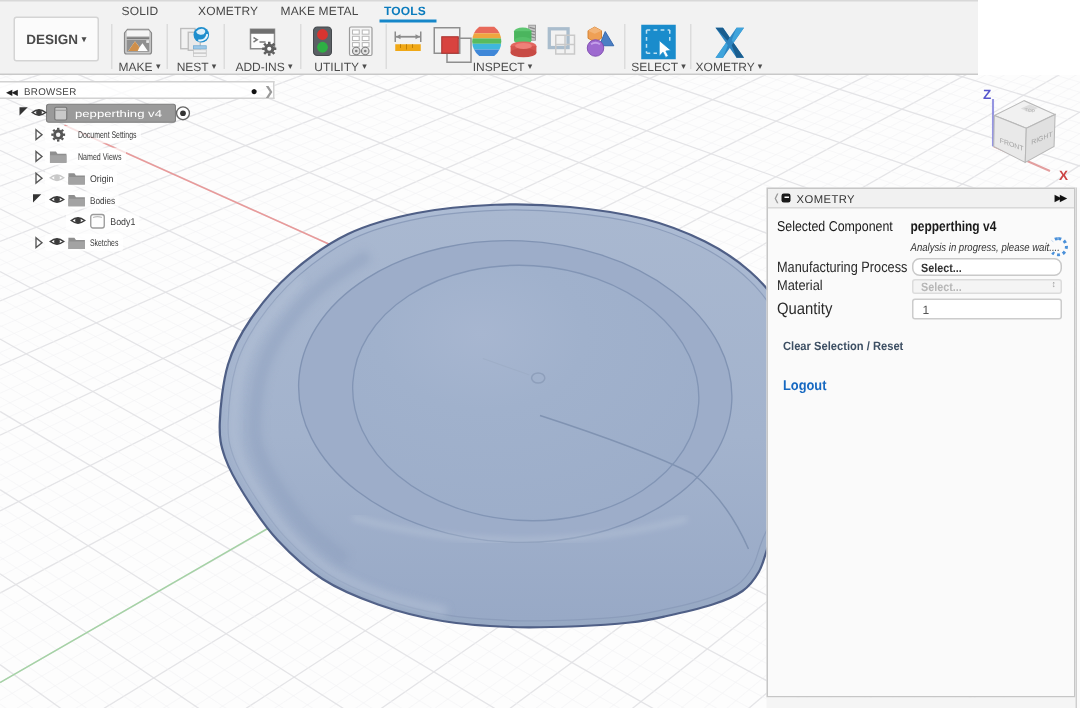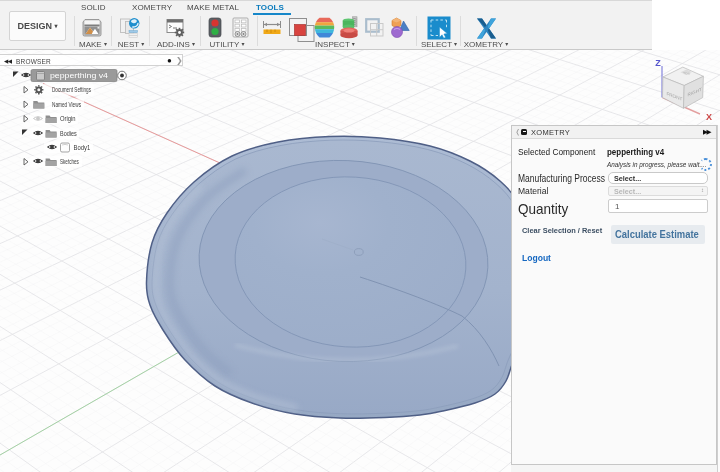--- a/index.html
+++ b/index.html
@@ -547,25 +547,22 @@
   <div class="abs" style="left:187px;top:32px;width:9px;height:9px;border:2px dotted #4a90d9;border-radius:50%;border-left-color:transparent;"></div>
   <div class="abs" style="left:6px;top:47px;font-size:10px;color:#2a2a2a;"><span class="sx" style="transform:scaleX(.85);">Manufacturing Process</span></div>
   <div class="abs" style="left:96px;top:45.5px;width:100px;height:12px;background:#fff;border:1px solid #c9c9c9;border-radius:5px;box-sizing:border-box;">
     <span style="position:absolute;left:5px;top:1px;font-size:8px;font-weight:bold;color:#333;"><span class="sx" style="transform:scaleX(.9);">Select...</span></span>
   </div>
   <div class="abs" style="left:6px;top:58.5px;font-size:9.5px;color:#2a2a2a;"><span class="sx" style="transform:scaleX(.9);">Material</span></div>
   <div class="abs" style="left:96px;top:59.5px;width:100px;height:10.5px;background:#f4f4f4;border:1px solid #dcdcdc;border-radius:2px;box-sizing:border-box;">
     <span style="position:absolute;left:5px;top:0.5px;font-size:8px;font-weight:bold;color:#b7b7b7;"><span class="sx" style="transform:scaleX(.9);">Select...</span></span>
     <span style="position:absolute;right:3px;top:0px;font-size:6px;color:#999;">↕</span>
   </div>
-  <div class="abs" style="left:6px;top:73.5px;font-size:15px;color:#2a2a2a;"><span class="sx" style="transform:scaleX(.9);">Quantity</span></div>
+  <div class="abs" style="left:6px;top:73.5px;font-size:11px;color:#2a2a2a;"><span class="sx" style="transform:scaleX(.9);">Quantity</span></div>
   <div class="abs" style="left:96px;top:73px;width:100px;height:13.5px;background:#fff;border:1px solid #ccc;border-radius:2px;box-sizing:border-box;">
     <span style="position:absolute;left:6px;top:2px;font-size:8px;color:#555;">1</span>
   </div>
   <div class="abs" style="left:10px;top:100px;font-size:8px;font-weight:bold;color:#3d4f63;"><span class="sx" style="transform:scaleX(.93);">Clear Selection / Reset</span></div>
-  <div class="abs" style="left:99px;top:99px;width:94px;height:19px;background:#e7ebef;border-radius:2px;">
-    <span style="position:absolute;left:4px;top:3px;font-size:11.5px;font-weight:bold;color:#44749e;white-space:nowrap;"><span class="sx" style="transform:scaleX(.82);">Calculate Estimate</span></span>
-  </div>
   <div class="abs" style="left:10px;top:126px;font-size:9.5px;font-weight:bold;color:#1668c1;"><span class="sx" style="transform:scaleX(.9);">Logout</span></div>
 </div>
 <div class="abs" style="left:511px;top:415px;width:209px;height:7px;background:#f5f5f5;"></div>
 <div class="abs" style="left:717px;top:75px;width:3px;height:347px;background:#fbfbfb;border-left:1px solid #cfcfcf;"></div>
 </div>
 
 </body></html>

